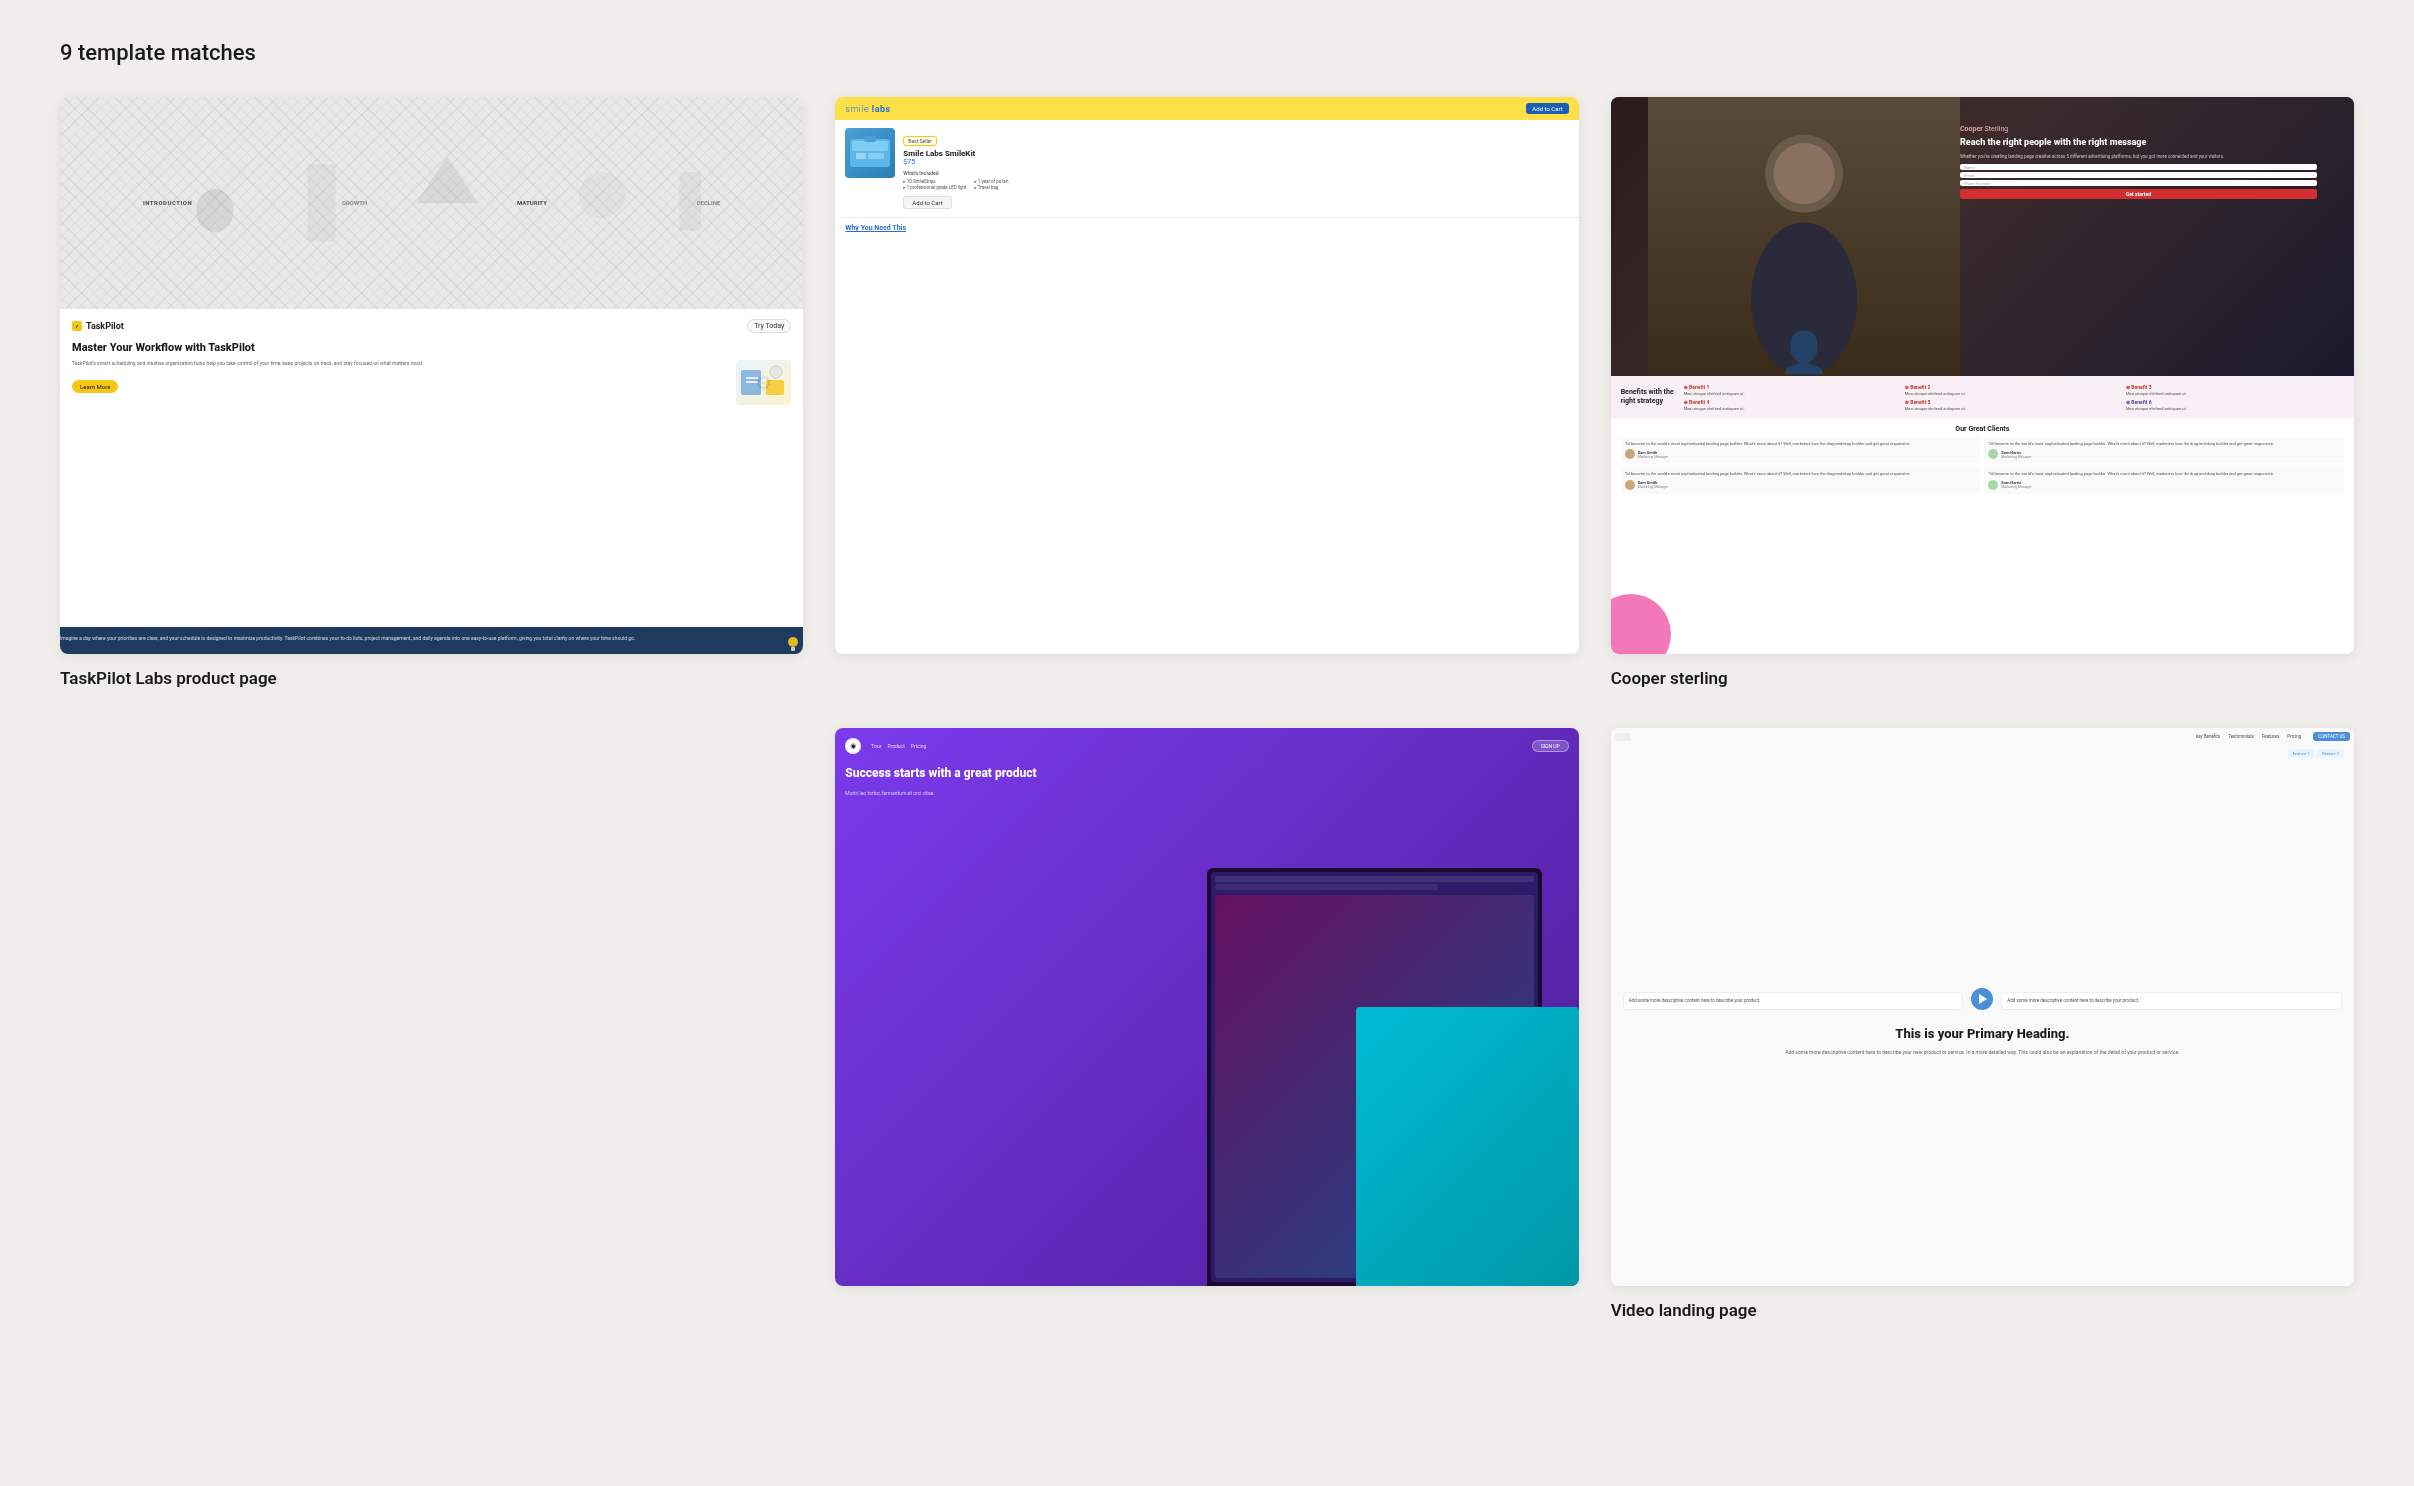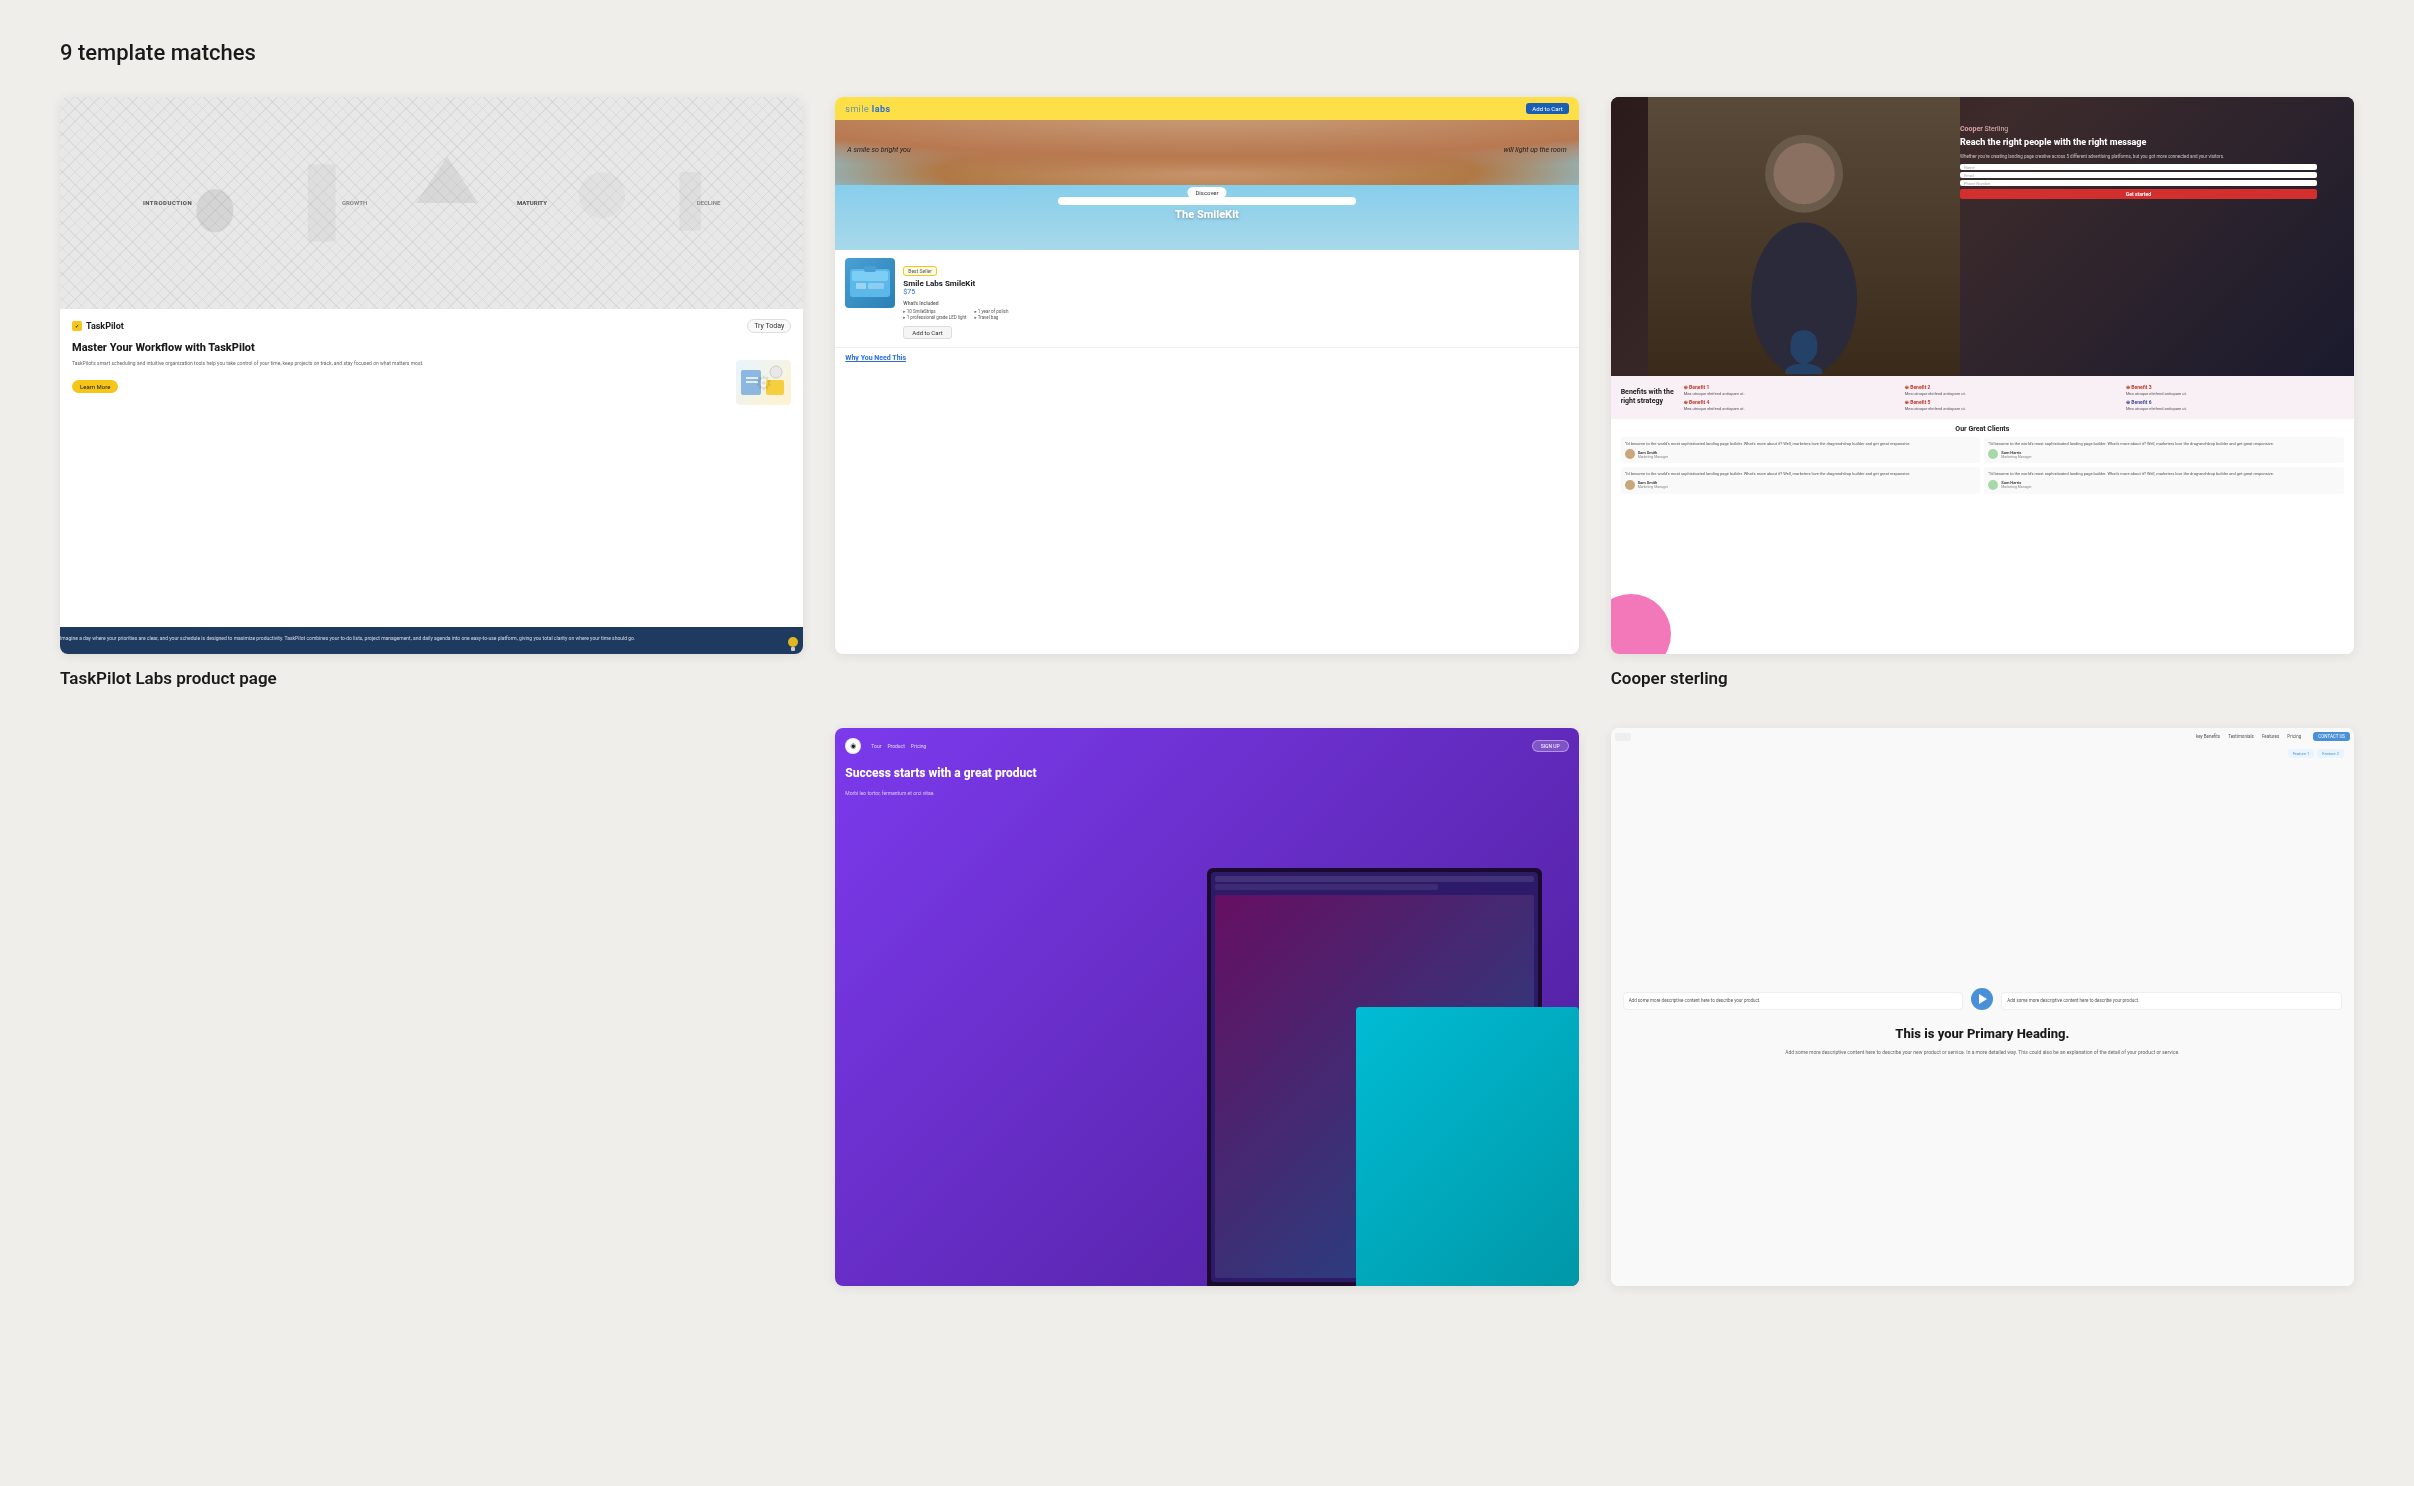--- a/index.html
+++ b/index.html
@@ -822,33 +822,20 @@
 
   <div class="template-card">
     <div class="template-thumbnail">
       <div class="hover-overlay"></div>
       <div class="thumb-smile">
         <div class="sl-nav">
           <div class="sl-logo">smile <span>labs</span></div>
           <div class="sl-cart-btn">Add to Cart</div>
         </div>
 
-        <div class="sl-hero" style="height: 130px; flex: none;">
-          <div class="sl-smile-visual">
-
-            <div style="position:absolute;bottom:0;left:0;right:0;height:50%;background:linear-gradient(180deg,#87ceeb,#a8d8ea);"></div>
-            <div style="position:absolute;top:0;left:0;right:0;height:60%;background:radial-gradient(ellipse 90% 80% at 50% -10%, #c8a07a 0%, #b87850 70%, transparent 100%);"></div>
-          </div>
-          <div class="sl-tagline">
-            <span class="sl-tagline-text">A smile so bright you</span>
-            <span class="sl-tagline-text">will light up the room</span>
-          </div>
-          <div class="sl-discover-btn">Discover</div>
-          <div class="sl-kit-name">The SmileKit</div>
-        </div>
 
         <div class="sl-product-section">
           <div class="sl-product-img">
 
             <svg width="44" height="44" viewBox="0 0 44 44">
               <rect x="2" y="8" width="40" height="28" rx="3" fill="#5bb8e8"></rect>
               <rect x="4" y="10" width="36" height="10" rx="2" fill="#7dcef5"></rect>
               <rect x="8" y="22" width="10" height="6" rx="1" fill="rgba(255,255,255,0.4)"></rect>
               <rect x="20" y="22" width="16" height="6" rx="1" fill="rgba(255,255,255,0.3)"></rect>
               <rect x="16" y="5" width="12" height="6" rx="2" fill="#4a9fd4"></rect>
@@ -1076,15 +1063,16 @@
               <div style="background:#fff;border:1px solid #eee;border-radius:4px;padding:5px;margin-bottom:4px;">
                 <div style="font-size:4.5px;color:#555;line-height:1.5;">Add some more descriptive content here to describe your product.</div>
               </div>
             </div>
           </div>
           <div class="video-headline">This is your Primary Heading.</div>
           <div class="video-desc">Add some more descriptive content here to describe your new product or service. In a more detailed way. This could also be an explanation of the detail of your product or service.</div>
         </div>
       </div>
     </div>
+    <div class="template-label">Video landing page</div>
   </div>
 
 </div>
 
 </body></html>

